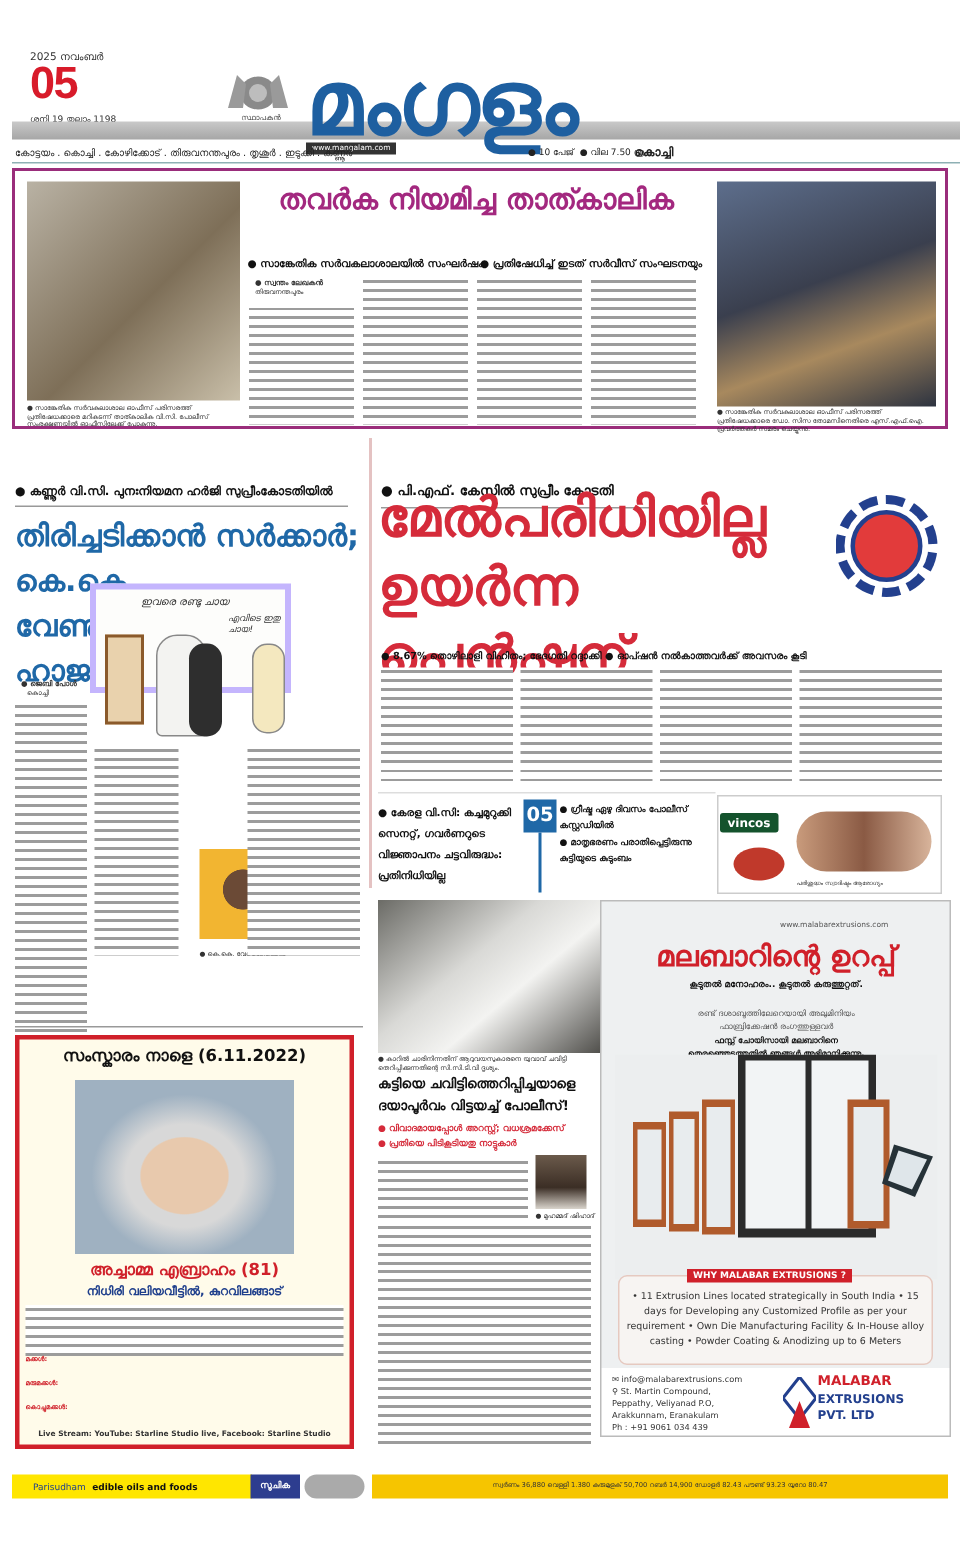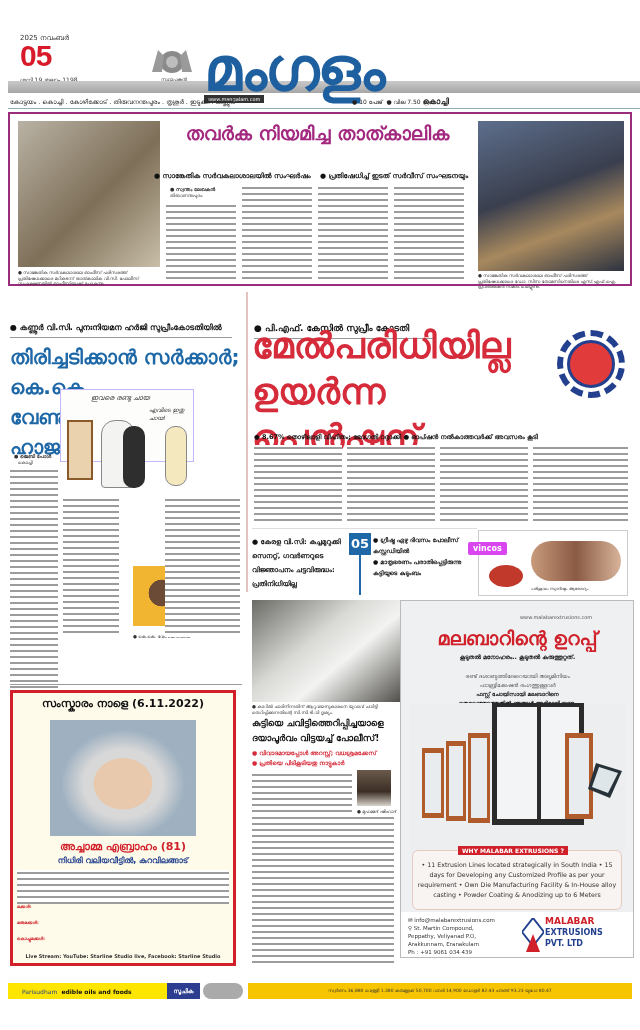--- a/index.html
+++ b/index.html
@@ -25,33 +25,33 @@
 .photo2{background:linear-gradient(160deg,#5d6e8c,#3a3f4e 45%,#a8895e 70%,#2d3340)}
 .caption{font-size:4.5px;color:#333;line-height:5.5px}
 .headline-lead{left:165px;top:121px;width:305px;text-align:center;font-size:19px;font-weight:bold;color:#a3287f;line-height:24px}
 .subhead{font-size:7px;font-weight:bold;color:#111}
 .textfill{background:repeating-linear-gradient(#fff 0 2px,#9c9c9c 2px 4px,#fff 4px 6px)}
 .byline{font-size:5px;font-weight:bold;color:#333}
 
 .kicker{font-size:8px;font-weight:bold;color:#111}
 .kickerline{height:1px;background:#999}
 .blue-head{left:10px;top:342px;width:230px;font-size:20px;font-weight:bold;color:#1f68a7;line-height:30px}
-.cartoon{left:60px;top:389px;width:134px;height:73px;border:1px solid #c4b5fd;background:#fdfdfb}
+.cartoon{left:60px;top:389px;width:134px;height:73px;border:4px solid #c4b5fd;background:#fdfdfb}
 .vrule{left:246px;top:292px;width:2px;height:300px;background:#e4c2c2}
 
 .red-head{left:252px;top:323px;width:305px;font-size:36px;font-weight:bold;color:#d52b3a;line-height:46px}
 .epfo{left:557px;top:330px;width:68px;height:68px;border-radius:50%;border:6px dashed #23408e;background:#fff}
 .epfo-inner{left:567px;top:340px;width:48px;height:48px;border-radius:50%;background:#e23b3b;border:3px solid #23408e}
 .bullets-main{left:254px;top:433px;font-size:6.5px;font-weight:bold;color:#111}
 .kerala{left:252px;top:535px;width:105px;font-size:7px;font-weight:bold;color:#111;line-height:14px}
 .box05{left:349px;top:533px;width:22px;height:22px;background:#1f68a7;color:#fff;font-size:13px;font-weight:bold;text-align:center;line-height:22px}
 .box05line{left:359px;top:555px;width:2px;height:40px;background:#1f68a7}
 .side05{left:373px;top:534px;width:100px;font-size:6px;font-weight:bold;color:#111;line-height:11px}
 .vincos{left:478px;top:530px;width:150px;height:66px;border:1px solid #ccc;background:#fff}
-.vincos-logo{left:468px;top:542px;background:#d946ef;color:#fff;font-size:8px;font-weight:bold;padding:2px 5px;border-radius:2px}
+.vincos-logo{left:480px;top:542px;background:#14532d;color:#fff;font-size:8px;font-weight:bold;padding:2px 5px;border-radius:2px}
 .hrule{height:1px;background:#ddd}
 .carphoto{left:252px;top:600px;width:152px;height:102px;background:linear-gradient(140deg,#6b6b66,#d9d9d6 40%,#f3f3f1 60%,#4b4a46)}
 .carcap{left:252px;top:704px;width:152px}
 .car-head{left:252px;top:716px;width:152px;font-size:9px;font-weight:bold;color:#111;line-height:15px}
 .red-bullets{left:252px;top:748px;font-size:6px;font-weight:bold;color:#d52b3a;line-height:10px}
 .personphoto{left:357px;top:770px;width:34px;height:36px;background:linear-gradient(#6b5a4b,#3b2e25 60%,#d9d4cc)}
 
 .malabar{left:400px;top:600px;width:234px;height:358px;border:1px solid #bbb;background:#eef0f1}
 .mal-url{left:520px;top:614px;font-size:5px;color:#555}
 .mal-title{left:410px;top:627px;width:215px;text-align:center;font-size:19px;font-weight:bold;color:#d0202a}
@@ -98,21 +98,21 @@
 <div class="abs pageinfo"><span>● 10 പേജ്</span>&nbsp;&nbsp;<span>● വില 7.50 രൂപ</span></div>
 <div class="abs edition">കൊച്ചി</div>
 <div class="abs rule1"></div>
 
 <div class="abs leadbox"></div>
 <div class="abs photo" style="left:18px;top:121px;width:142px;height:146px"></div>
 <div class="abs caption" style="left:18px;top:270px;width:142px">● സാങ്കേതിക സർവകലാശാല ഓഫീസ് പരിസരത്ത് പ്രതിഷേധക്കാരെ മറികടന്ന് താത്കാലിക വി.സി. പോലീസ് സംരക്ഷണയിൽ ഓഫീസിലേക്ക് പോകുന്നു.</div>
 <div class="abs headline-lead">
   <div>തവർക നിയമിച്ച താത്കാലിക</div>
 </div>
-<div class="abs subhead" style="left:154px;top:172px">● സാങ്കേതിക സർവകലാശാലയിൽ സംഘർഷം</div>
+<div class="abs subhead" style="left:165px;top:172px">● സാങ്കേതിക സർവകലാശാലയിൽ സംഘർഷം</div>
 <div class="abs subhead" style="left:320px;top:172px">● പ്രതിഷേധിച്ച് ഇടത് സർവീസ് സംഘടനയും</div>
 <div class="abs byline" style="left:170px;top:186px">● സ്വന്തം ലേഖകൻ</div>
 <div class="abs caption" style="left:170px;top:193px">തിരുവനന്തപുരം</div>
 <div class="abs textfill" style="left:166px;top:203px;width:70px;height:80px"></div>
 <div class="abs textfill" style="left:242px;top:185px;width:70px;height:98px"></div>
 <div class="abs textfill" style="left:318px;top:185px;width:70px;height:98px"></div>
 <div class="abs textfill" style="left:394px;top:185px;width:70px;height:98px"></div>
 <div class="abs photo2" style="left:478px;top:121px;width:146px;height:150px"></div>
 <div class="abs caption" style="left:478px;top:273px;width:146px">● സാങ്കേതിക സർവകലാശാല ഓഫീസ് പരിസരത്ത് പ്രതിഷേധക്കാരെ ഡോ. സിസ തോമസിനെതിരെ എസ്.എഫ്.ഐ. പ്രവർത്തകർ സമരം ചെയ്യുന്നു.</div>
 

